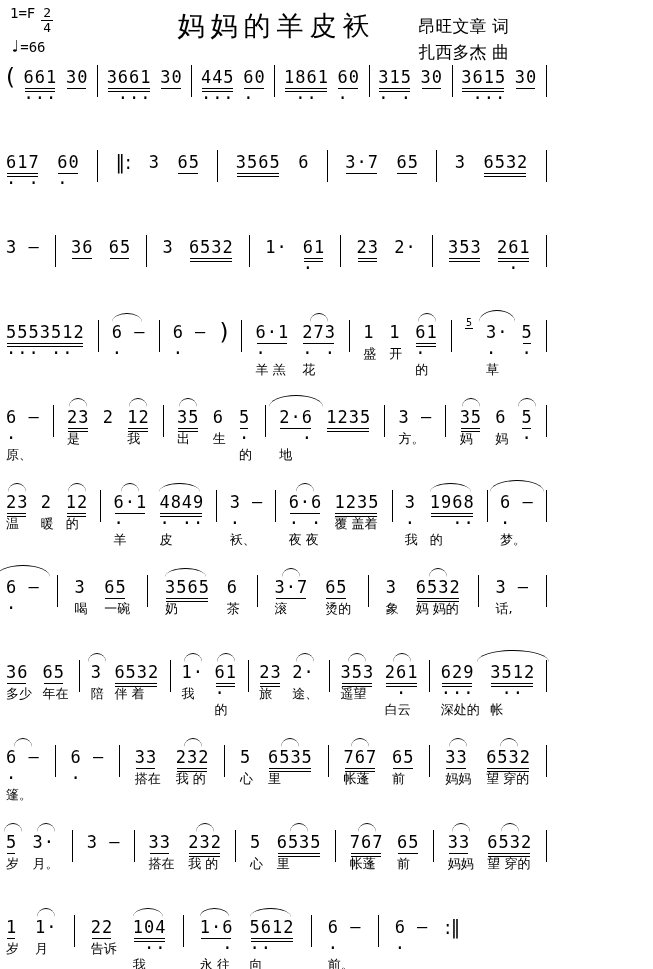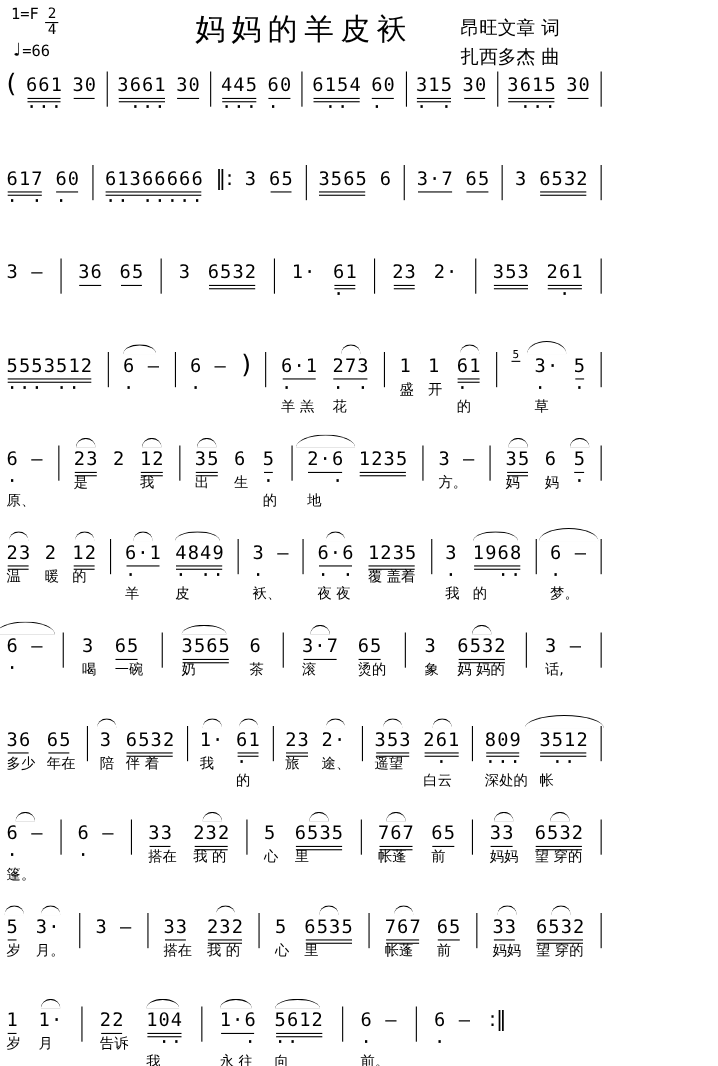--- a/index.html
+++ b/index.html
@@ -66,35 +66,34 @@
         <div class="sym paren">(</div>
         <div class="cell"><div class="nt u2">661</div><div class="dots">···</div></div>
         <div class="cell"><div class="nt u1">30</div></div>
         <div class="bar"></div>
         <div class="cell"><div class="nt u2">3661</div><div class="dots">&nbsp;···</div></div>
         <div class="cell"><div class="nt u1">30</div></div>
         <div class="bar"></div>
         <div class="cell"><div class="nt u2">445</div><div class="dots">···</div></div>
         <div class="cell"><div class="nt u1">60</div><div class="dots">·&nbsp;</div></div>
         <div class="bar"></div>
-        <div class="cell"><div class="nt u2">6154</div><div class="dots">&nbsp;··&nbsp;</div></div>
+        <div class="cell"><div class="nt u2">1861</div><div class="dots">&nbsp;··&nbsp;</div></div>
         <div class="cell"><div class="nt u1">60</div><div class="dots">·&nbsp;</div></div>
         <div class="bar"></div>
         <div class="cell"><div class="nt u2">315</div><div class="dots">·&nbsp;·</div></div>
         <div class="cell"><div class="nt u1">30</div></div>
         <div class="bar"></div>
         <div class="cell"><div class="nt u2">3615</div><div class="dots">&nbsp;···</div></div>
         <div class="cell"><div class="nt u1">30</div></div>
         <div class="bar"></div>
       </div>
       <div class="line">
         <div class="cell"><div class="nt u2">617</div><div class="dots">·&nbsp;·</div></div>
         <div class="cell"><div class="nt u1">60</div><div class="dots">·&nbsp;</div></div>
         <div class="bar"></div>
-        <div class="cell"><div class="nt u2">61366666</div><div class="dots">··&nbsp;·····</div></div>
         <div class="sym">‖:</div>
         <div class="cell"><div class="nt">3</div></div>
         <div class="cell"><div class="nt u1">65</div></div>
         <div class="bar"></div>
         <div class="cell"><div class="nt u2">3565</div></div>
         <div class="cell"><div class="nt">6</div></div>
         <div class="bar"></div>
         <div class="cell"><div class="nt u1">3·7</div></div>
         <div class="cell"><div class="nt u1">65</div></div>
         <div class="bar"></div>
@@ -208,21 +207,21 @@
         <div class="bar"></div>
         <div class="cell"><div class="arc arc-s"></div><div class="nt">1·</div><div class="ly">我</div></div>
         <div class="cell"><div class="arc arc-s"></div><div class="nt u2">61</div><div class="dots">·&nbsp;</div><div class="ly">的</div></div>
         <div class="bar"></div>
         <div class="cell"><div class="nt u2">23</div><div class="ly">旅</div></div>
         <div class="cell"><div class="arc arc-s"></div><div class="nt">2·</div><div class="ly">途、</div></div>
         <div class="bar"></div>
         <div class="cell"><div class="arc arc-s"></div><div class="nt u2">353</div><div class="ly">遥望</div></div>
         <div class="cell"><div class="arc arc-s"></div><div class="nt u2">261</div><div class="dots">&nbsp;·&nbsp;</div><div class="ly">白云</div></div>
         <div class="bar"></div>
-        <div class="cell"><div class="nt u2">809</div><div class="dots">···</div><div class="ly">深处的</div></div>
+        <div class="cell"><div class="nt u2">629</div><div class="dots">···</div><div class="ly">深处的</div></div>
         <div class="cell"><div class="arc arc-w"></div><div class="nt u2">3512</div><div class="dots">&nbsp;··&nbsp;</div><div class="ly">帐</div></div>
         <div class="bar"></div>
       </div>
       <div class="line">
         <div class="cell"><div class="arc arc-s"></div><div class="nt">6 –</div><div class="dots">·&nbsp;&nbsp;</div><div class="ly">篷。</div></div>
         <div class="bar"></div>
         <div class="cell"><div class="nt">6 –</div><div class="dots">·&nbsp;&nbsp;</div></div>
         <div class="bar"></div>
         <div class="cell"><div class="nt u1">33</div><div class="ly">搭在</div></div>
         <div class="cell"><div class="arc arc-s"></div><div class="nt u2">232</div><div class="ly">我 的</div></div>

